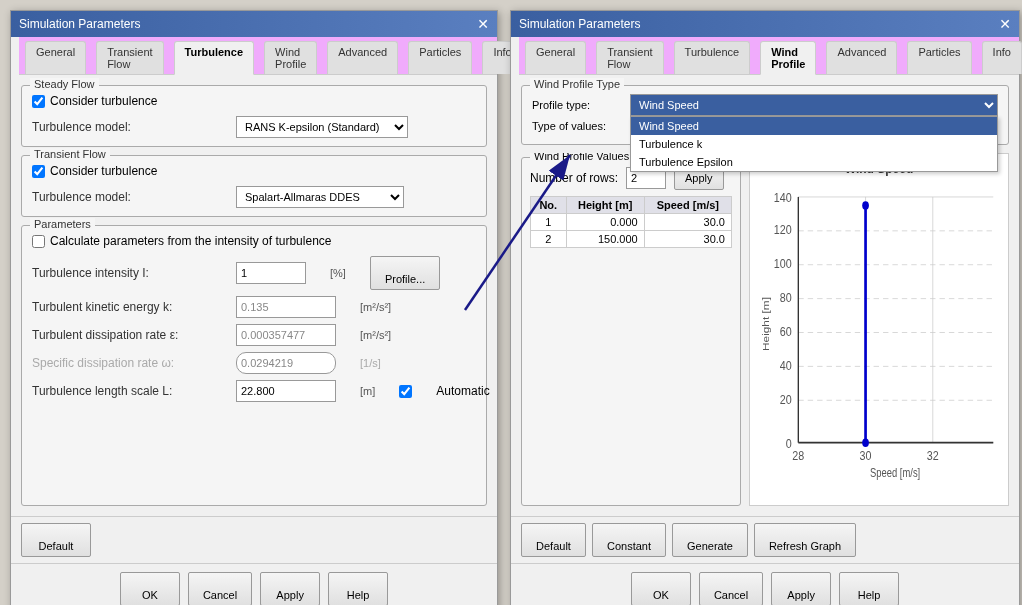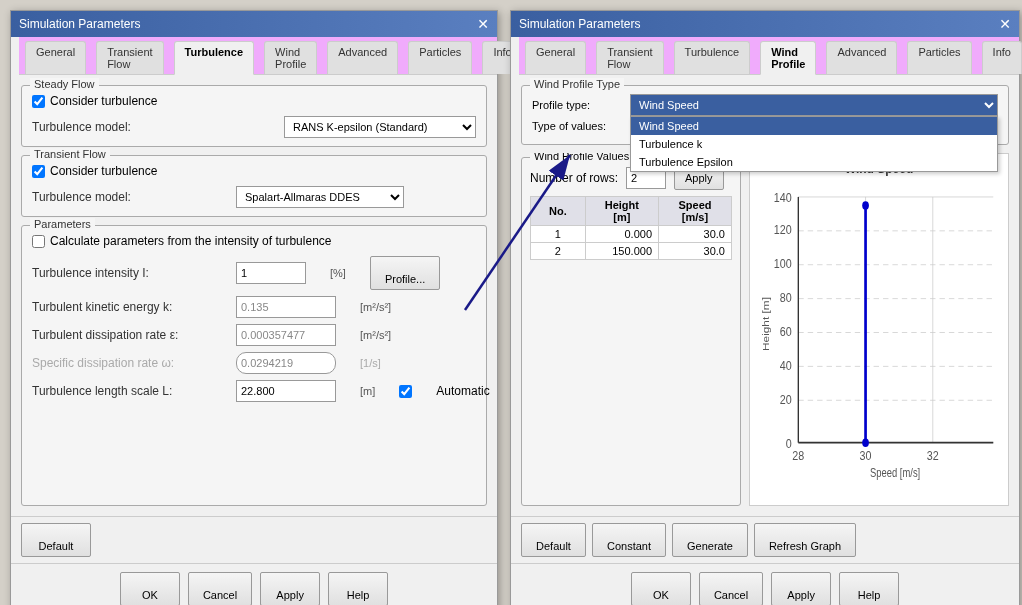--- a/index.html
+++ b/index.html
@@ -236,21 +236,21 @@
       margin-bottom: 6px;
     }
     table.data-table {
       width: 100%;
       border-collapse: collapse;
       font-size: 11px;
     }
     table.data-table th {
       background: #e0e0e8;
       border: 1px solid #ccc;
-      padding: 2px 18px;
+      padding: 2px 6px;
       text-align: center;
     }
     table.data-table td {
       border: 1px solid #ccc;
       padding: 2px 6px;
       text-align: right;
       background: white;
     }
     table.data-table td:first-child {
       text-align: center;
@@ -301,21 +301,21 @@
     <div class="content">
 
       <div class="group-box">
         <span class="group-title">Steady Flow</span>
         <div class="check-row">
           <input type="checkbox" checked="" style="">
           <label>Consider turbulence</label>
         </div>
         <div class="form-row">
           <span class="form-label">Turbulence model:</span>
-          <select style="width:200px;margin-left:48px;">
+          <select style="width:172px;">
             <option>RANS K-epsilon (Standard)</option>
           </select>
         </div>
       </div>
 
       <div class="group-box">
         <span class="group-title">Transient Flow</span>
         <div class="check-row">
           <input type="checkbox" checked="" style="">
           <label>Consider turbulence</label>

